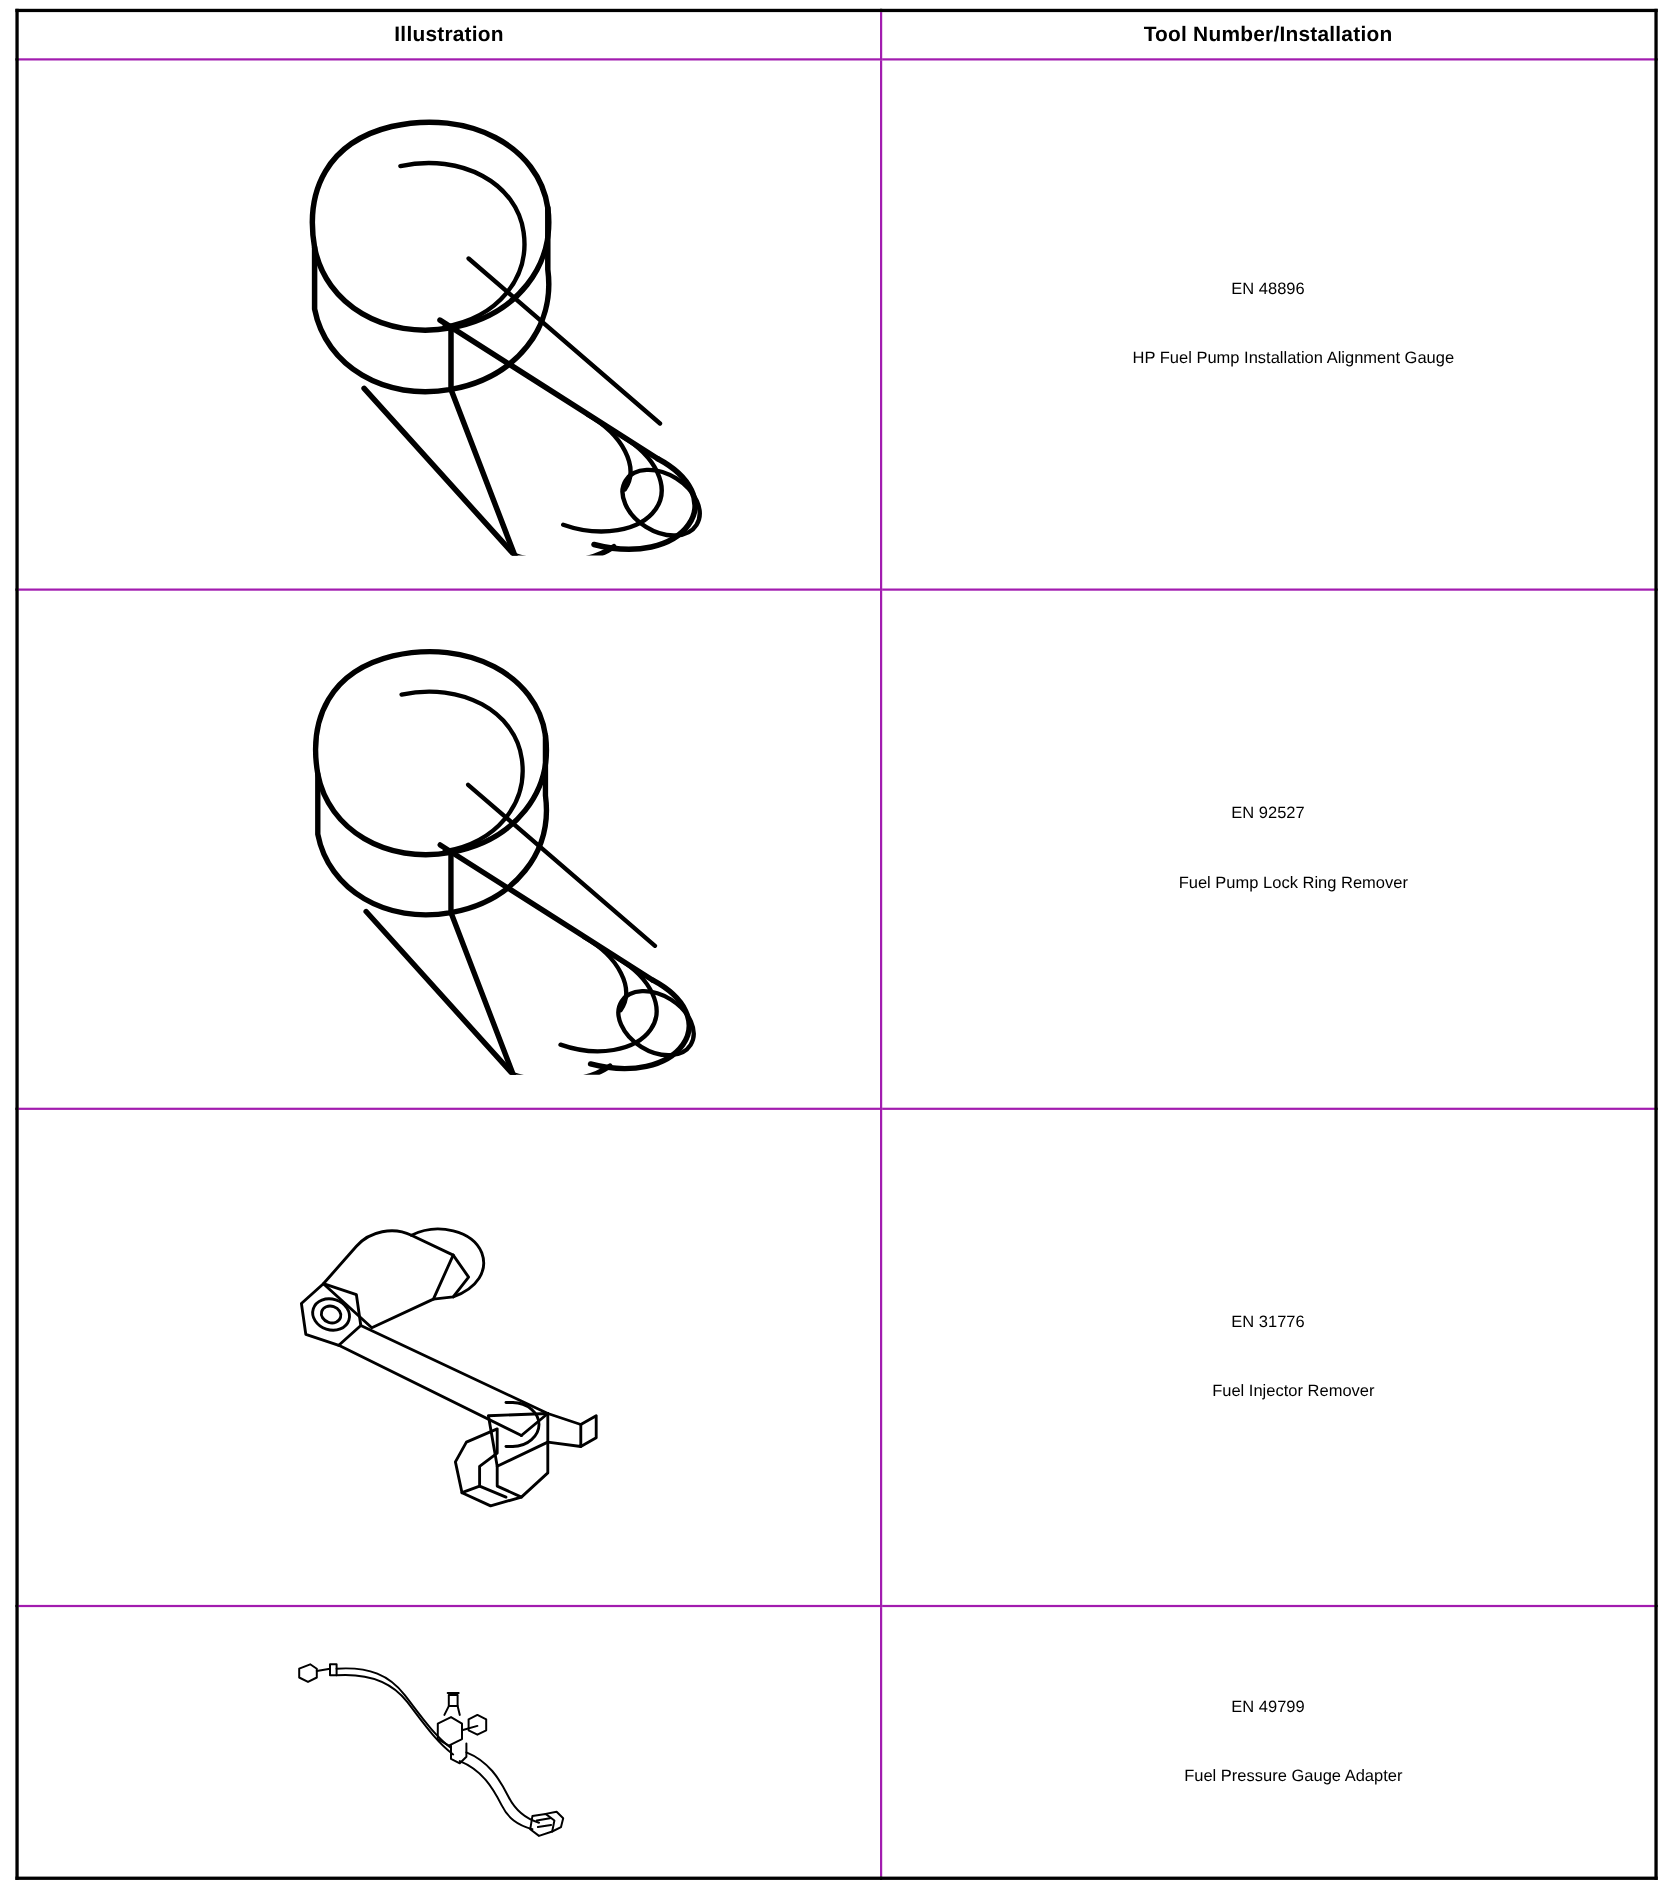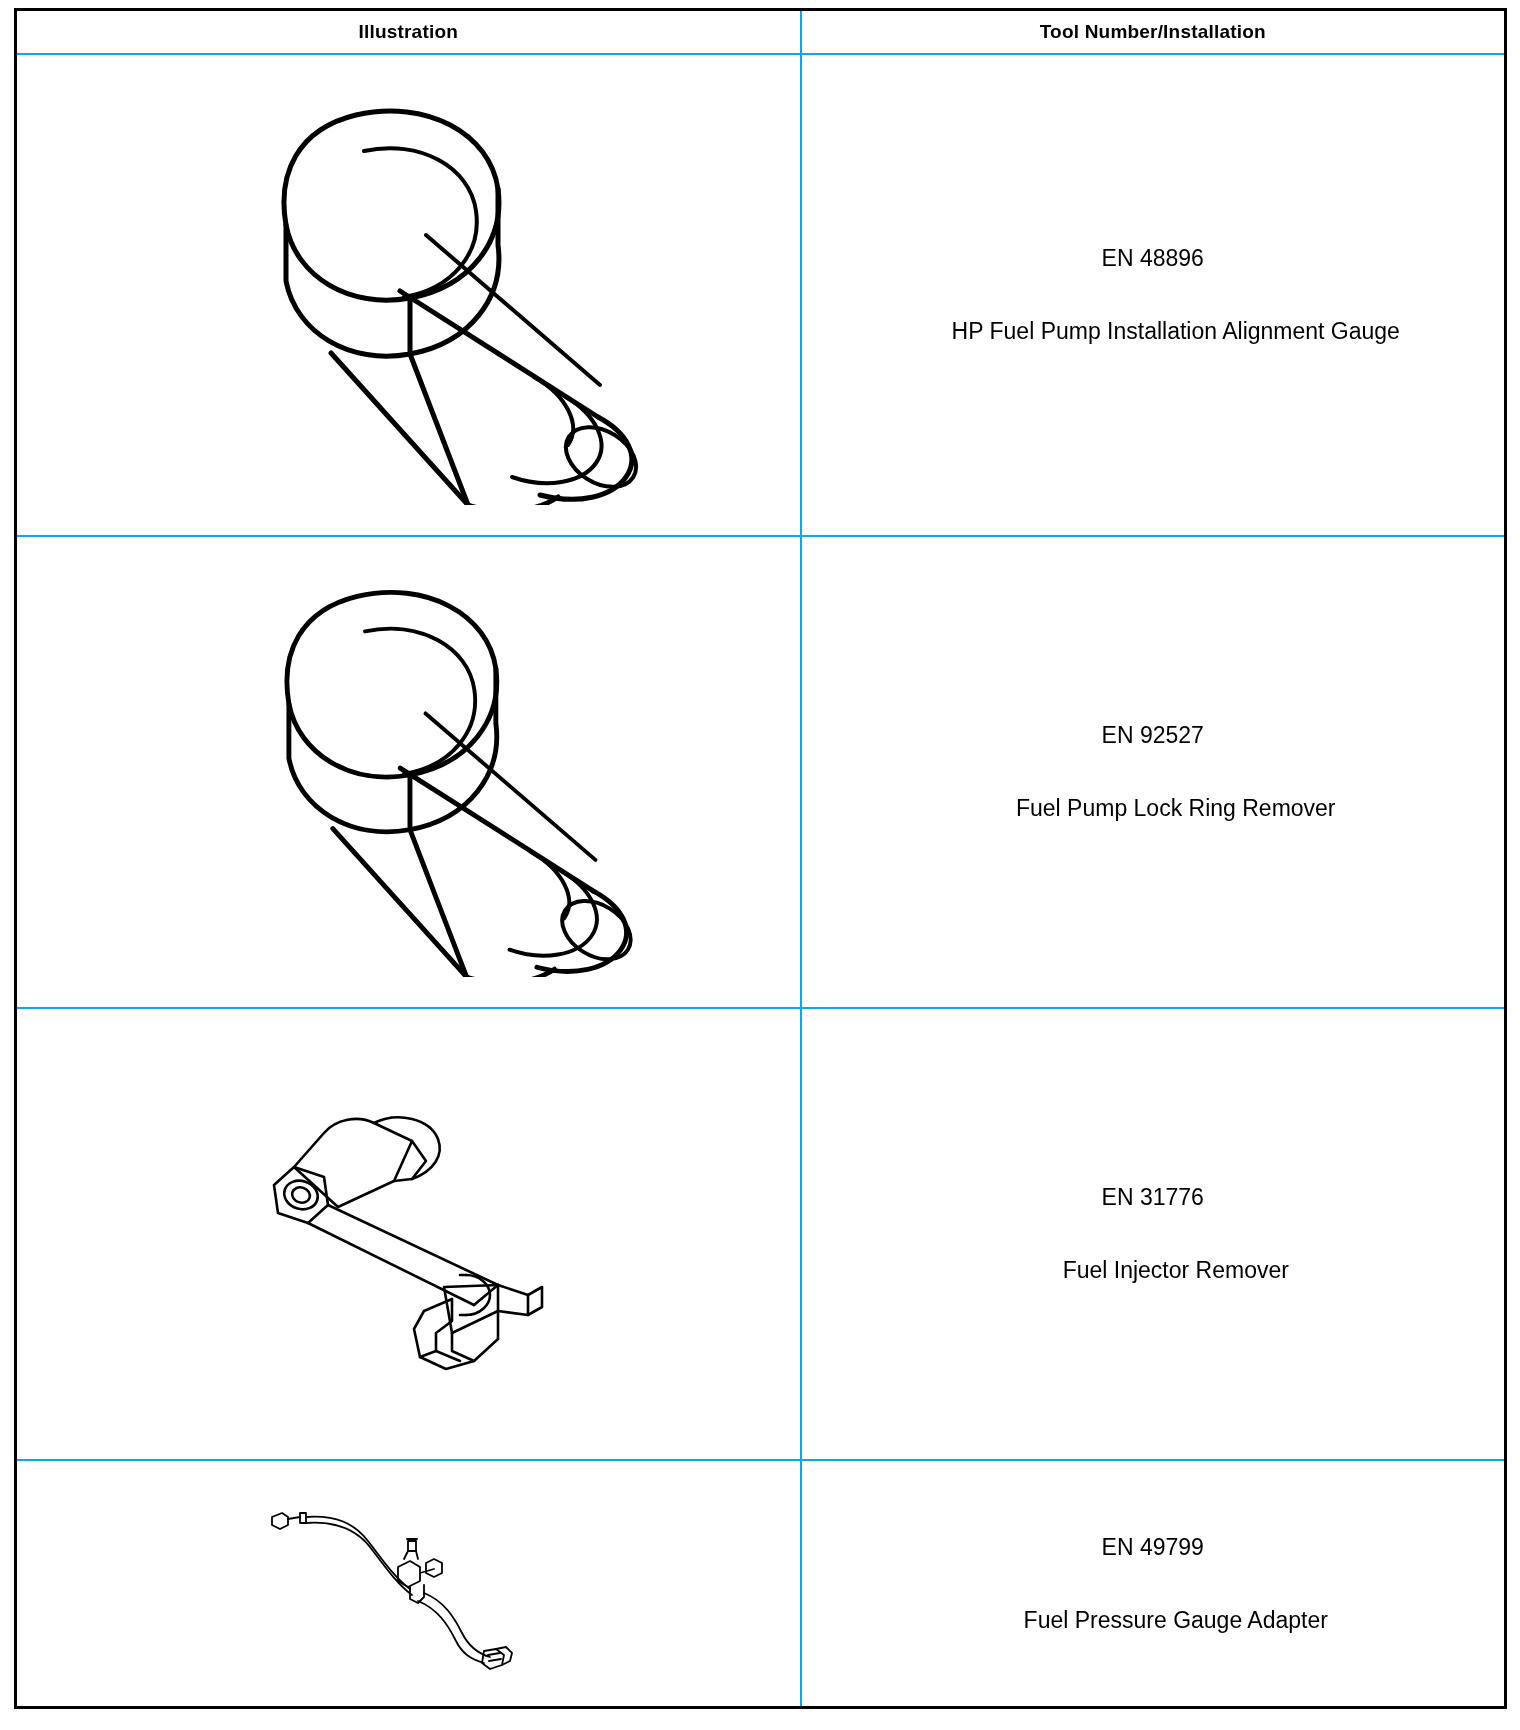--- a/index.html
+++ b/index.html
@@ -21,21 +21,21 @@
     padding: 8px 14px 14px 14px;
   }
   table.tool-table {
     border-collapse: collapse;
     width: 1490px;
     table-layout: fixed;
     border: 3px solid #000;
   }
   table.tool-table th,
   table.tool-table td {
-    border: 2px solid #0ea5e9;
+    border: 2px solid #a21caf;
     padding: 0;
     vertical-align: middle;
   }
   thead th {
     height: 42px;
     font-size: 19px;
     font-weight: bold;
     text-align: center;
     letter-spacing: 0.2px;
   }
@@ -43,21 +43,21 @@
   col.desc  { width: 705px; }
 
   td.illus-cell {
     text-align: center;
     vertical-align: middle;
     position: relative;
   }
   td.desc-cell {
     text-align: center;
     vertical-align: middle;
-    font-size: 23px;
+    font-size: 15px;
     line-height: 1.25;
   }
   .tool-number {
     margin: 0 0 44px 0;
     white-space: nowrap;
   }
   .tool-desc {
     margin: 0;
     white-space: nowrap;
     padding-left: 46px;

